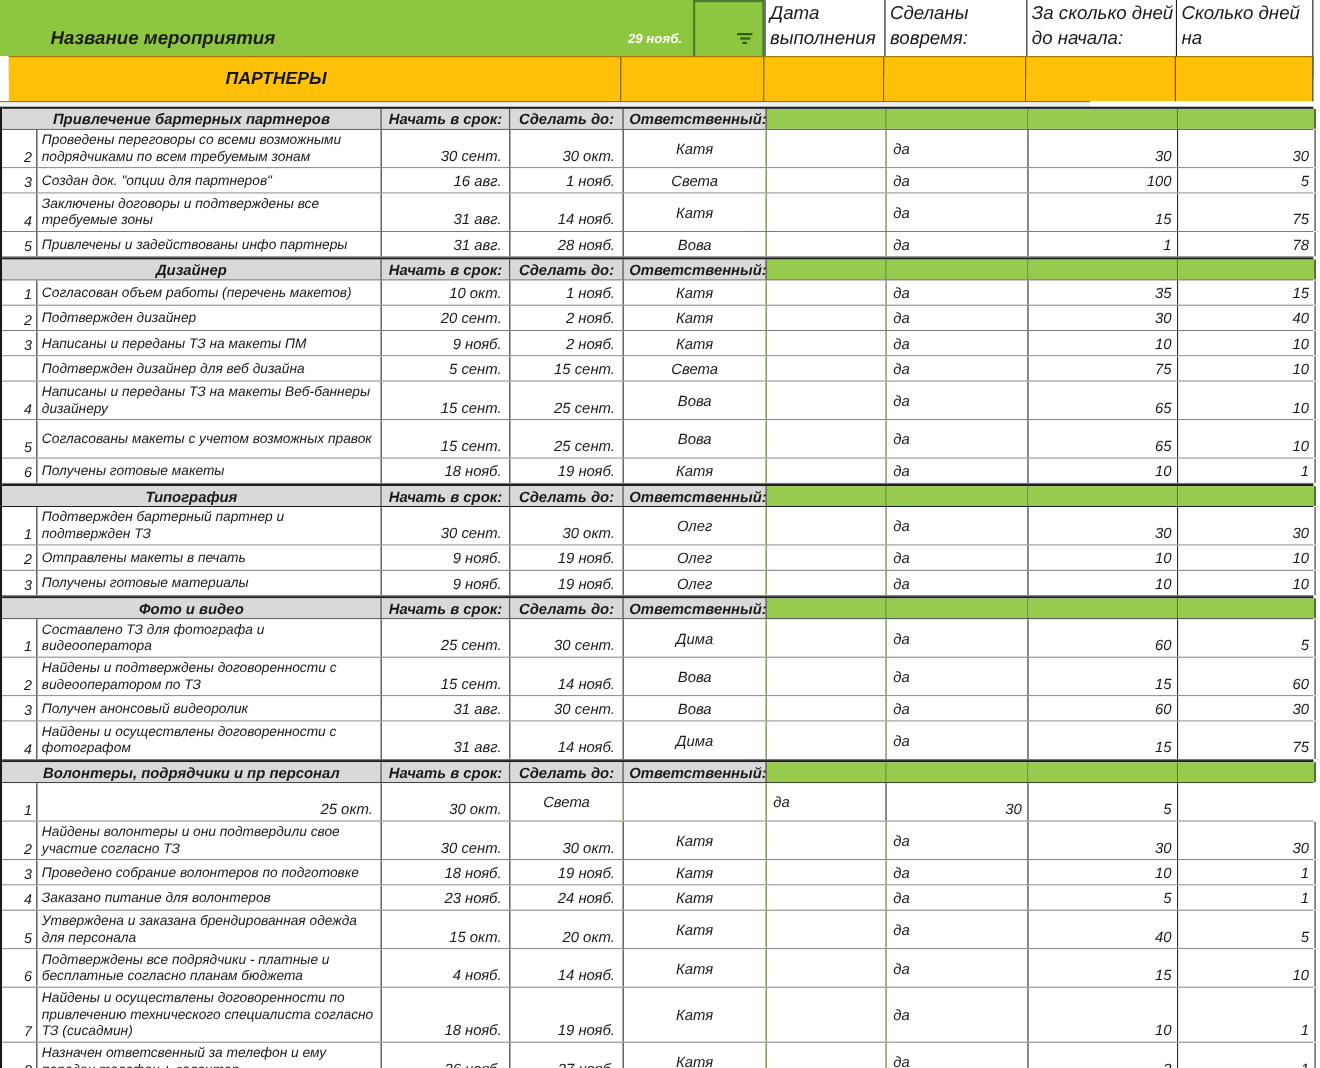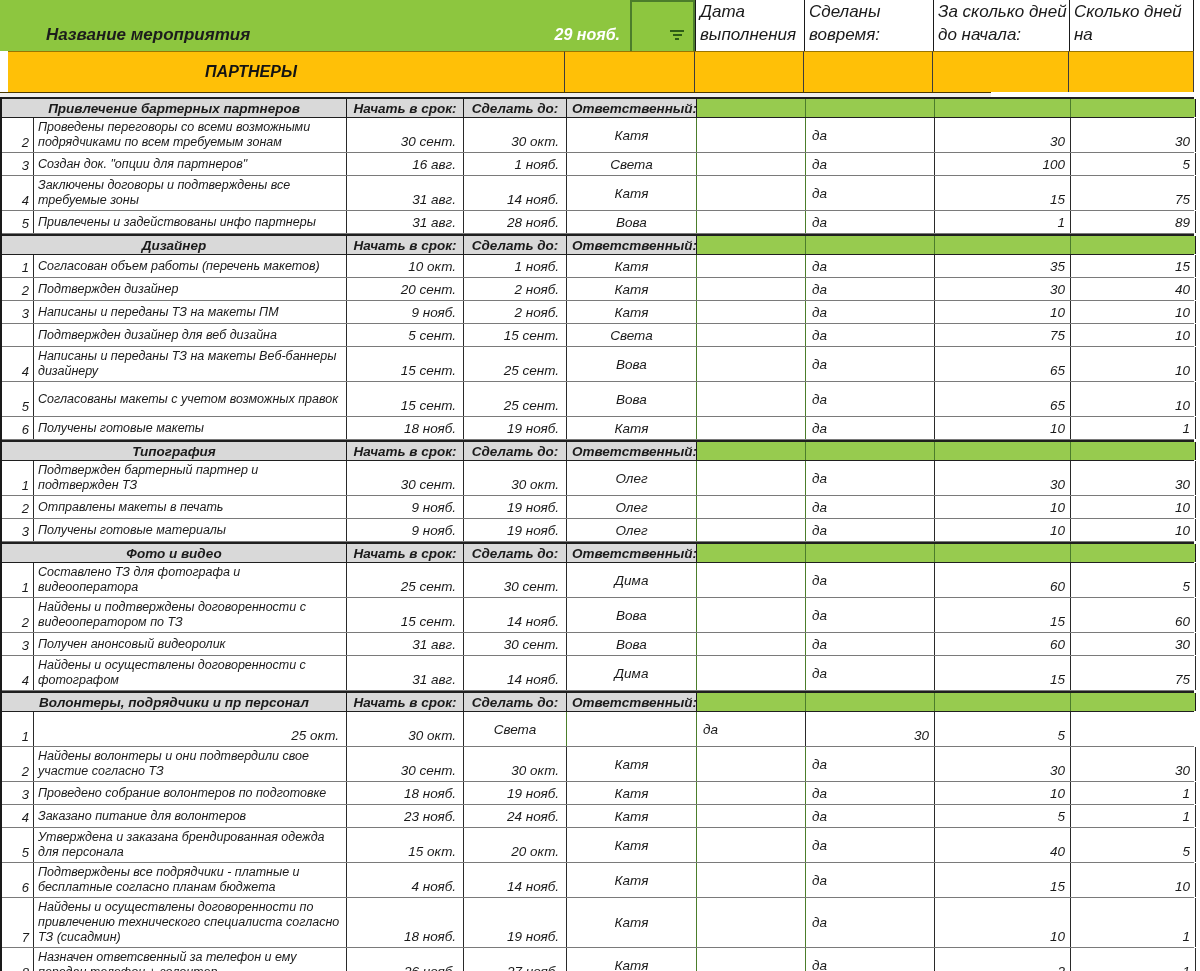--- a/index.html
+++ b/index.html
@@ -5,21 +5,21 @@
   html,body{margin:0;padding:0;}
   body{
     width:1200px;height:971px;overflow:hidden;background:#ffffff;
     font-family:"Liberation Sans","DejaVu Sans",sans-serif;color:#1a1a1a;
   }
   .sheet{width:991px;font-style:italic;}
   
   .topbar{display:grid;grid-template-columns:630px 65px 109px 129px 136px 125px;height:45px;border-bottom:2px solid #4a4a4a;box-sizing:border-box;}
   .titleband{background:var(--green);display:flex;align-items:center;box-sizing:border-box;}
   .titleband .ttl{font-size:17px;font-weight:bold;color:#1c1c1c;margin-left:46px;flex:1;}
-  .titleband .dt{font-size:16px;font-weight:bold;color:#ffffff;margin-right:10px;}
+  .titleband .dt{font-size:12px;font-weight:bold;color:#ffffff;margin-right:10px;}
   .filtercell{background:var(--green);border:2px solid var(--greenborder);box-sizing:border-box;display:flex;align-items:center;justify-content:flex-end;}
   .filterglyph{margin-right:9px;display:flex;flex-direction:column;align-items:center;gap:2px;}
   .filterglyph i{display:block;height:2px;background:#2d5d16;}
   .filterglyph i:nth-child(1){width:14px;}
   .filterglyph i:nth-child(2){width:9px;}
   .filterglyph i:nth-child(3){width:4px;}
   .hcell{background:#ffffff;border-left:1px solid #1a1a1a;box-sizing:border-box;font-size:17px;line-height:1.35;padding:1px 2px 0 4px;color:#1a1a1a;}
   .hcell:last-child{border-right:1px solid #1a1a1a;}
   
   .gap{background:#efefef;}
@@ -139,21 +139,21 @@
 
   <div class="row lines-1">
     <div class="cell c-num">5</div>
     <div class="cell c-task">Привлечены и задействованы инфо партнеры</div>
     <div class="cell c-start">31 авг.</div>
     <div class="cell c-due">28 нояб.</div>
     <div class="cell c-resp">Вова</div>
     <div class="cell c-date"></div>
     <div class="cell c-ontime">да</div>
     <div class="cell c-before">1</div>
-    <div class="cell c-days">89</div>
+    <div class="cell c-days">78</div>
   </div>
 
   <div class="srow">
     <div class="scell ctr">Дизайнер</div>
     <div class="scell ctr">Начать в срок:</div>
     <div class="scell ctr">Сделать до:</div>
     <div class="scell lft">Ответственный:</div>
     <div class="sgreen"></div>
     <div class="sgreen"></div>
     <div class="sgreen"></div>

